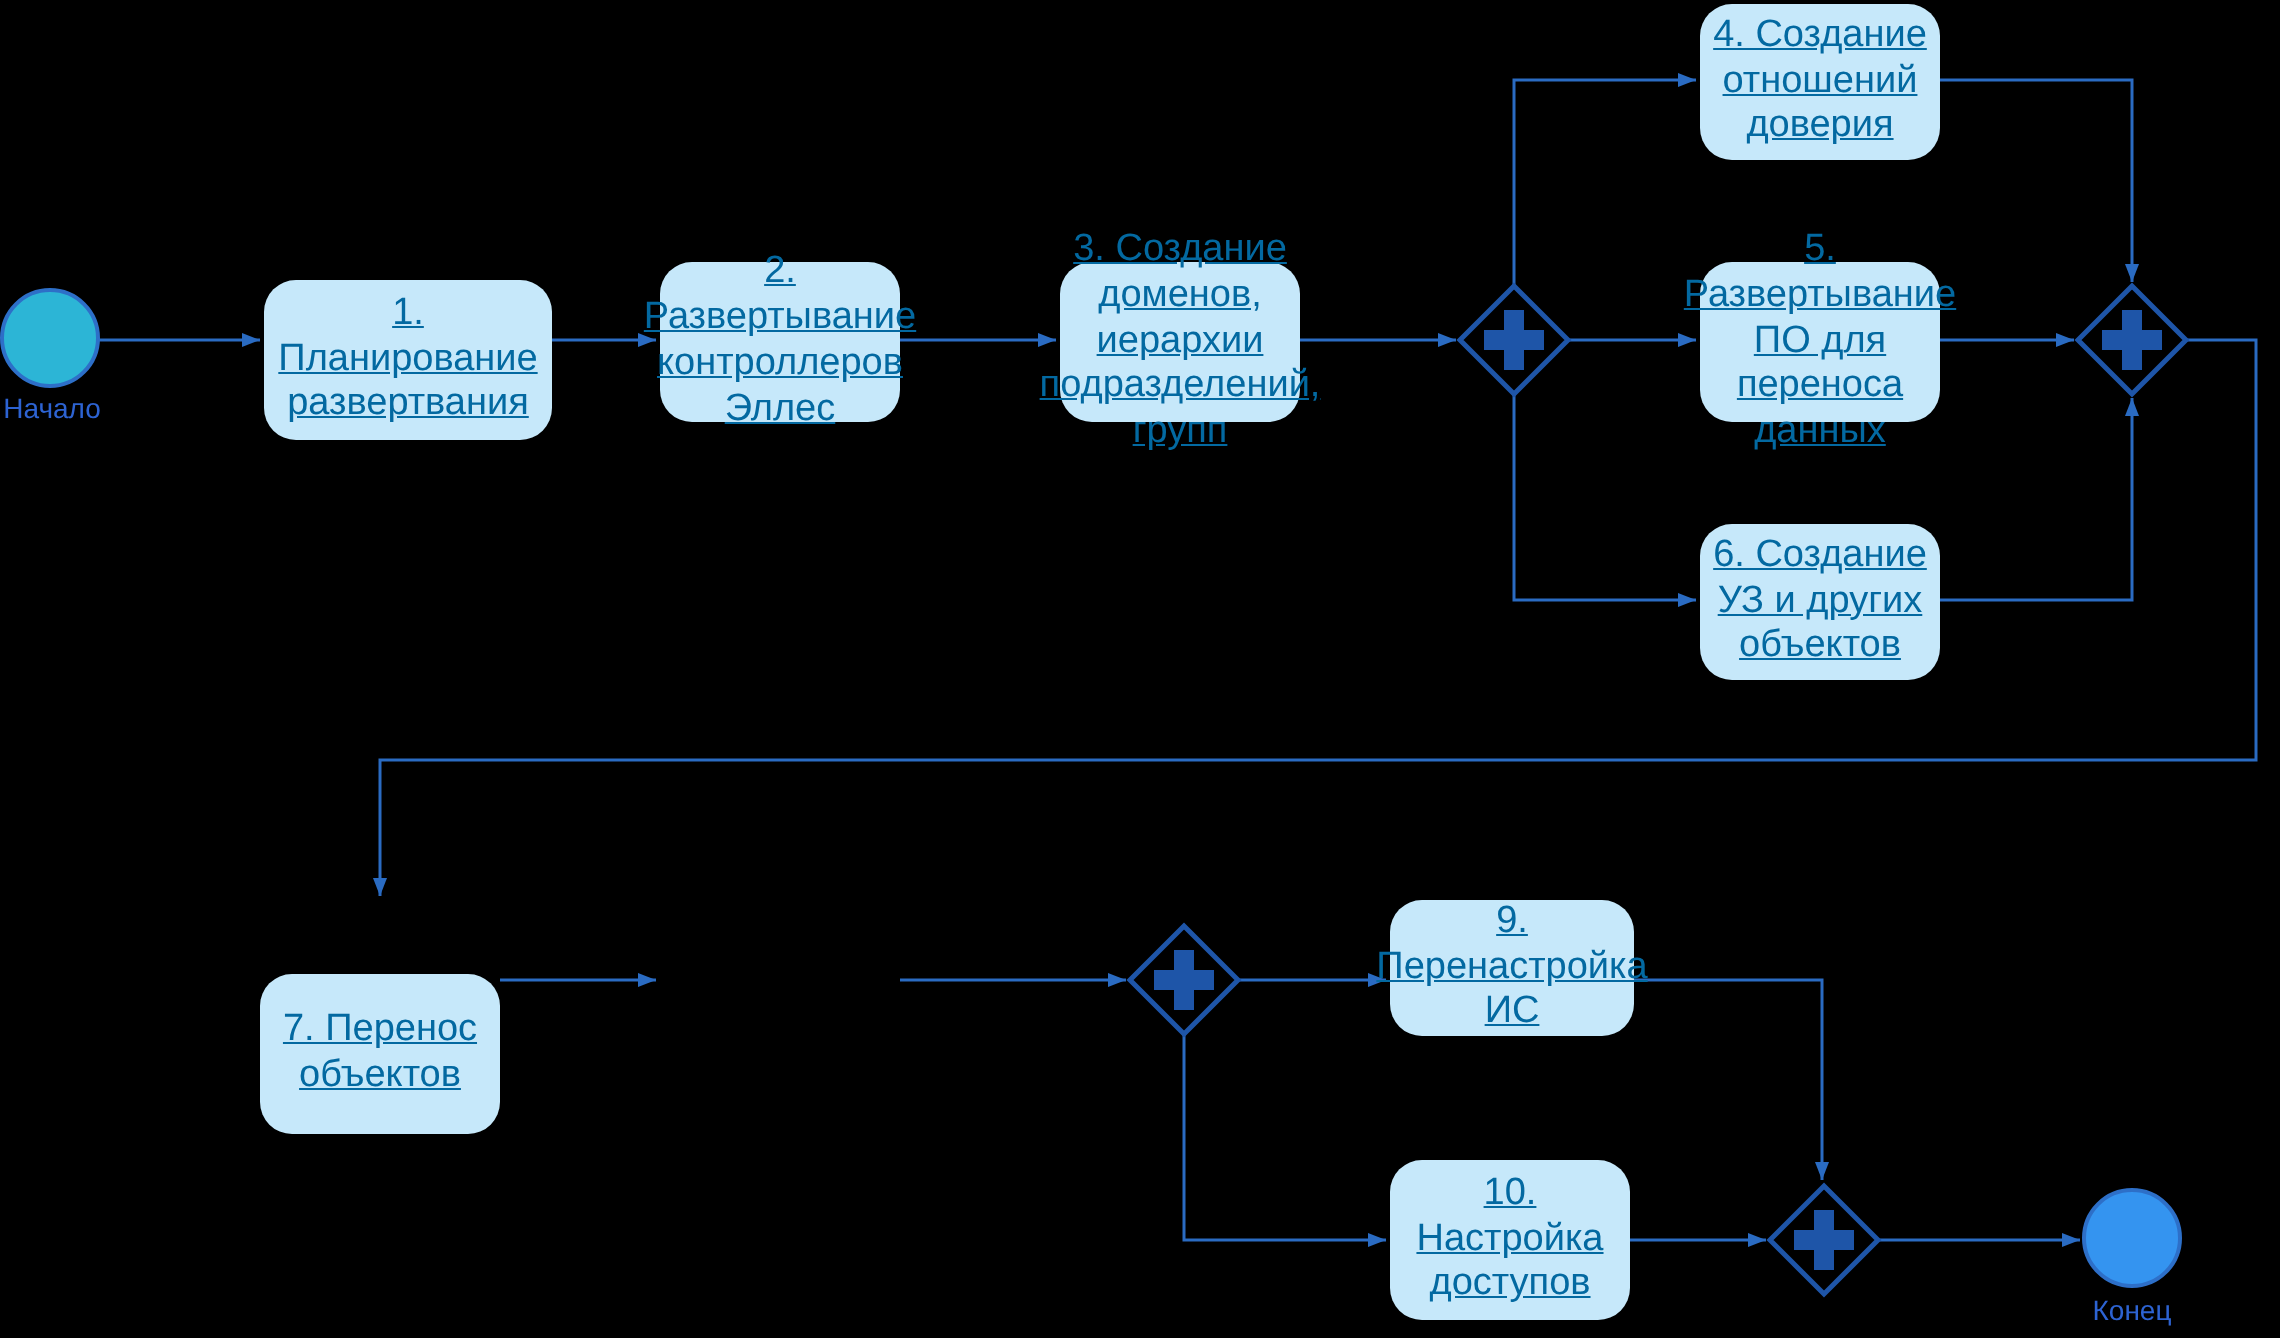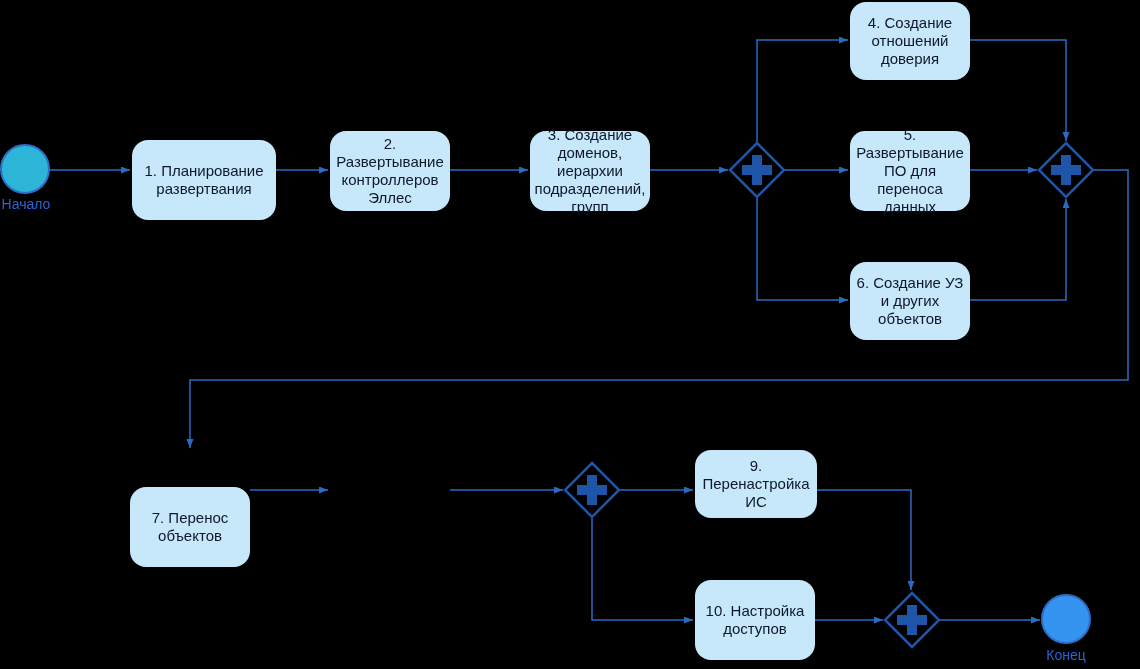--- a/index.html
+++ b/index.html
@@ -3,23 +3,24 @@
 <meta charset="utf-8">
 <style>
   html,body{margin:0;padding:0;background:#000;}
   .canvas{
     position:relative;width:1140px;height:669px;background:#000;
     font-family:"Liberation Sans",sans-serif;overflow:hidden;
   }
   .canvas svg{position:absolute;left:0;top:0;}
   .task{
     position:absolute;display:flex;align-items:center;justify-content:center;
-    background:#c6e8fa;border-radius:16px;color:#0f172a;
-    font-size:15px;line-height:1.2;text-align:center;padding:2px;
+    background:#c6e8fa;border-radius:16px;color:#0369a1;
+    font-size:19px;line-height:1.2;text-align:center;padding:2px;
     box-sizing:border-box;
+    text-decoration:underline;
   }
   .evt-label{
     position:absolute;color:#2d63d2;font-size:14px;text-align:center;
   }
 </style>
 </head>
 <body>
 
 <div class="canvas">
 
@@ -69,21 +70,21 @@
     </g>
 
     <circle cx="25" cy="169" r="24" fill="#2cb5d6" stroke="#2d6fc8" stroke-width="2"></circle>
     <circle cx="1066" cy="619" r="24" fill="#3494f0" stroke="#2d6fc8" stroke-width="2"></circle>
   </svg>
 
   <div class="task" style="left:132px;top:140px;width:144px;height:80px;">1. Планирование развертвания</div>
   <div class="task" style="left:330px;top:131px;width:120px;height:80px;">2. Развертывание контроллеров Эллес</div>
   <div class="task" style="left:530px;top:131px;width:120px;height:80px;">3. Создание доменов, иерархии подразделений, групп</div>
   <div class="task" style="left:850px;top:2px;width:120px;height:78px;">4. Создание отношений доверия</div>
-  <div class="task" style="left:850px;top:131px;width:120px;height:80px;border-radius:15px;">5. Развертывание ПО для переноса данных</div>
+  <div class="task" style="left:850px;top:131px;width:120px;height:80px;">5. Развертывание ПО для переноса данных</div>
   <div class="task" style="left:850px;top:262px;width:120px;height:78px;">6. Создание УЗ и других объектов</div>
   <div class="task" style="left:130px;top:450px;width:120px;height:80px;margin-top:37px;">7. Перенос объектов</div>
   <div class="task" style="left:695px;top:450px;width:122px;height:68px;">9. Перенастройка ИС</div>
   <div class="task" style="left:695px;top:580px;width:120px;height:80px;">10. Настройка доступов</div>
 
   <div class="evt-label" style="left:-4px;top:196px;width:60px;">Начало</div>
   <div class="evt-label" style="left:1016px;top:647px;width:100px;">Конец</div>
 
 </div>
 

